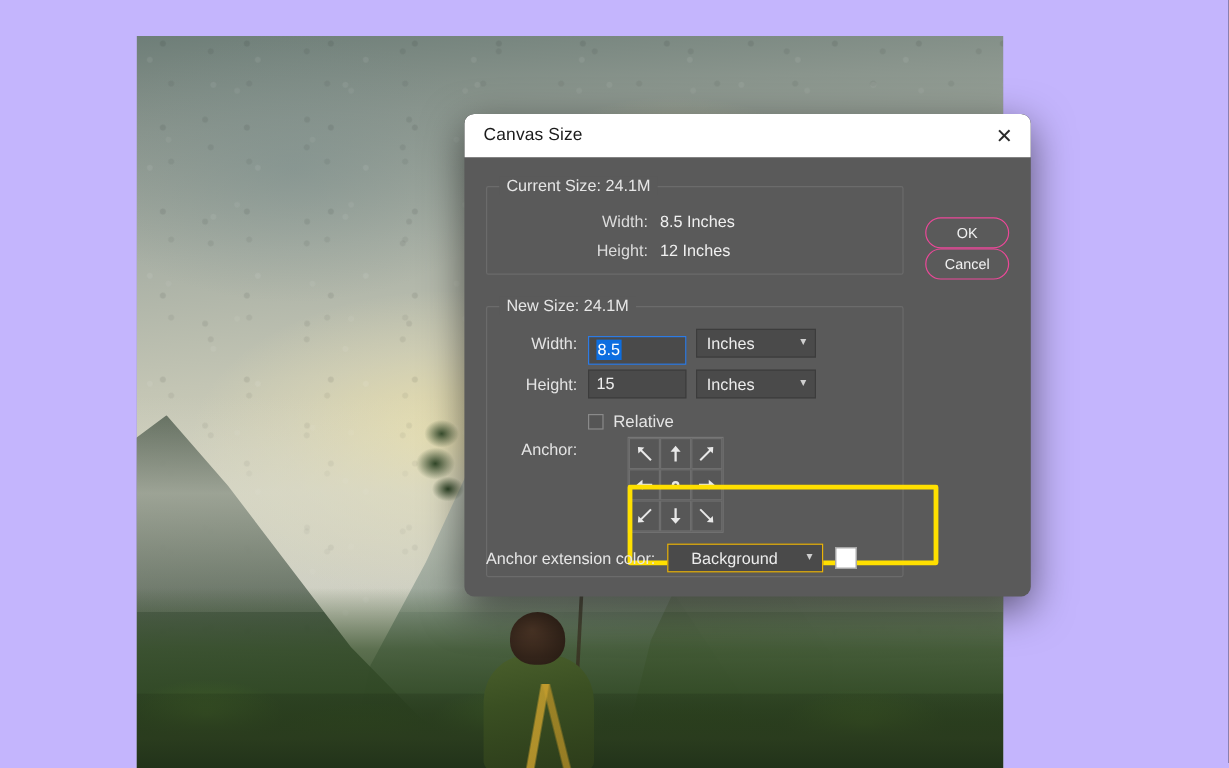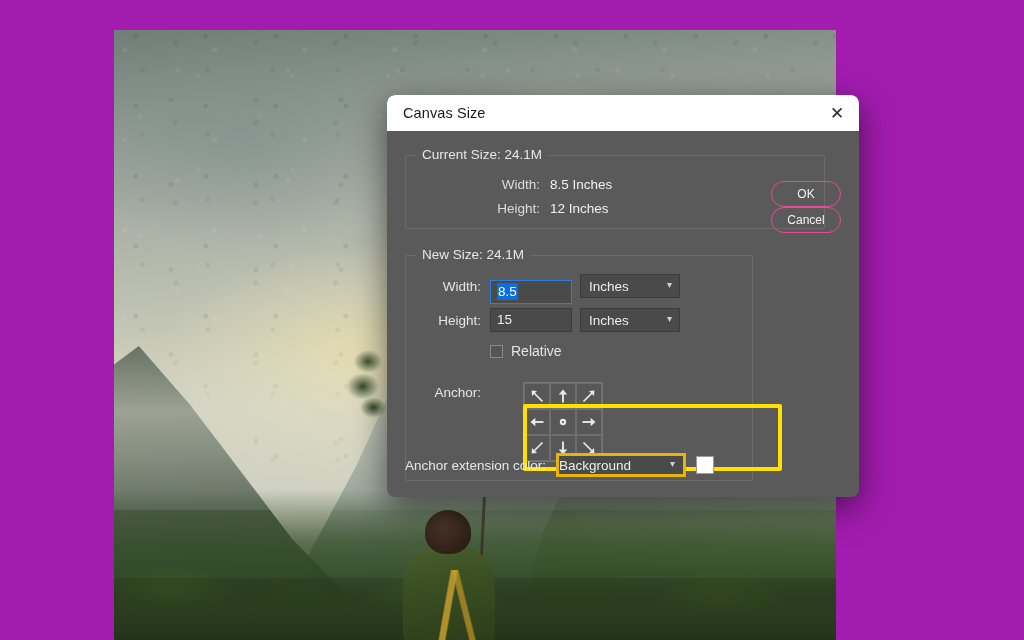--- a/index.html
+++ b/index.html
@@ -9,21 +9,21 @@
     height: 640px;
     overflow: hidden;
     background: #222222;
     font-family: "Liberation Sans", sans-serif;
   }
 
   #root {
     position: relative;
     width: 1024px;
     height: 640px;
-    background: #a21caf;
+    background: #c4b5fd;
   }
 
   
   #canvas-image {
     position: absolute;
     left: 114px;
     top: 30px;
     width: 722px;
     height: 610px;
     overflow: hidden;
@@ -189,21 +189,21 @@
     position: absolute;
     top: -9px;
     left: 10px;
     padding: 0 6px;
     background: #5a5a5a;
     font-size: 13.5px;
     color: #e6e6e6;
     white-space: nowrap;
   }
 
-  #current-size-group { width: 420px; height: 74px; margin-top: 10px; }
+  #current-size-group { width: 348px; height: 74px; margin-top: 10px; }
   #new-size-group { width: 348px; height: 226px; margin-top: 26px; }
 
   .kv-row {
     display: flex;
     align-items: center;
     height: 24px;
     font-size: 13.5px;
     color: #e4e4e4;
   }
   .kv-label { width: 132px; text-align: right; padding-right: 10px; color: #dcdcdc; }
@@ -302,21 +302,21 @@
   }
   .checkbox {
     width: 13px; height: 13px;
     border: 1px solid #8a8a8a;
     background: #555555;
     margin-right: 8px;
   }
   .relative-label { font-size: 14px; color: #e4e4e4; }
 
   
-  .anchor-row { display: flex; align-items: flex-start; margin-top: 20px; gap: 33px; }
+  .anchor-row { display: flex; align-items: flex-start; margin-top: 2px; gap: 33px; }
   .anchor-label {
     width: 72px; text-align: right; padding-right: 9px;
     font-size: 13.5px; color: #e4e4e4; line-height: 22px;
   }
   .anchor-grid {
     display: grid;
     grid-template-columns: repeat(3, 26px);
     grid-template-rows: repeat(3, 26px);
     border: 1px solid #767676;
   }
@@ -336,25 +336,25 @@
     left: 18px;
     bottom: 20px;
     display: flex;
     align-items: center;
   }
   .ext-label { font-size: 13.5px; color: #e6e6e6; margin-right: 10px; }
   .ext-combo {
     position: relative;
     width: 130px; height: 24px;
     background: #4a4a4a;
-    border: 3px solid #eab308;
+    border: 1px solid #eab308;
     color: #ececec;
     font-size: 13.5px;
     display: flex; align-items: center;
-    padding-left: 0;
+    padding-left: 19px;
   }
   .ext-combo .chev { position: absolute; right: 8px; top: 50%; transform: translateY(-60%); font-size: 10px; color: #cfcfcf; }
   .swatch {
     width: 18px; height: 18px;
     background: #ffffff;
     border: 1px solid #9a9a9a;
     margin-left: 10px;
   }
 </style>
 </head>

